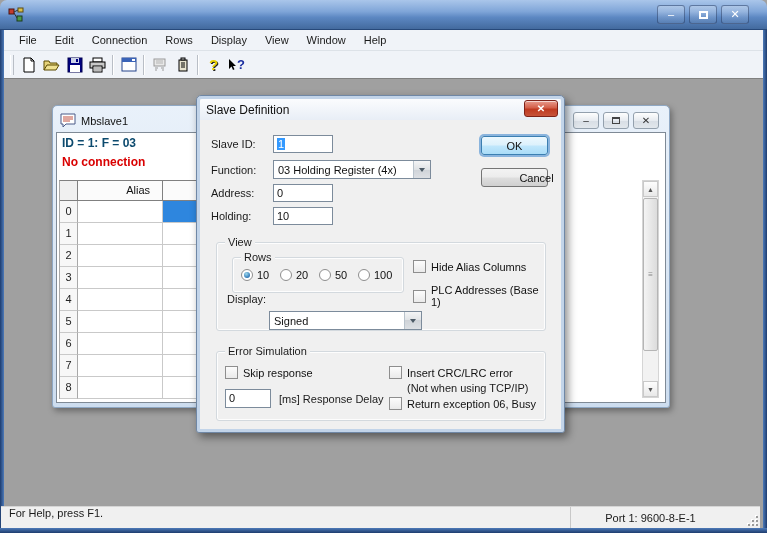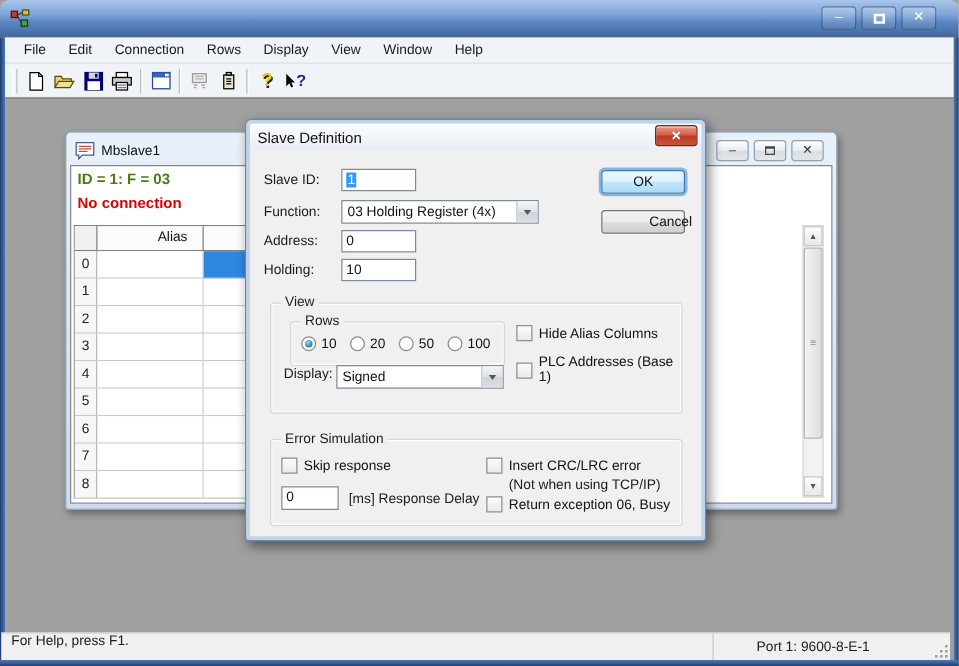--- a/index.html
+++ b/index.html
@@ -47,21 +47,21 @@
     background:linear-gradient(180deg,#e9f1fa,#cdddef);border:1px solid #8fa8c4;border-radius:5px 5px 3px 3px;
     box-shadow:2px 3px 6px rgba(0,0,0,.35);padding:3px;}
   .doc-titlebar{height:23px;display:flex;align-items:center;padding:0 4px;}
   .doc-title{margin-left:5px;color:#101010;}
   .doc-btns{position:absolute;right:10px;top:6px;display:flex;gap:4px;}
   .doc-btn{width:26px;height:17px;border:1px solid #93a0ad;border-radius:3px;
     background:linear-gradient(180deg,#fefefe,#e7ebf0 50%,#d7dde4 50%,#e2e7ec);
     color:#333;display:flex;align-items:center;justify-content:center;font-size:10px;line-height:1;}
   .doc-btn .sq{width:8px;height:7px;border:1px solid #444;border-top-width:2px;display:block;}
   .doc-content{position:relative;background:#fff;border:1px solid #7f8a96;height:271px;overflow:hidden;}
-  .doc-status1{position:absolute;left:5px;top:3px;font-weight:bold;font-size:12px;color:#4d7c0f;}
+  .doc-status1{position:absolute;left:5px;top:3px;font-weight:bold;font-size:12px;color:#0c4a6e;}
   .doc-status2{position:absolute;left:5px;top:22px;font-weight:bold;font-size:12px;}
   .grid{position:absolute;left:2px;top:47px;width:286px;border-top:1px solid #808080;border-left:1px solid #a8a8a8;}
   .grid-header{display:flex;height:20px;background:#fbfbfb;border-bottom:1px solid #808080;}
   .gh-cell{border-right:1px solid #808080;}
   .gh-rowhdr{width:18px;background:#f0f0f0;}
   .gh-alias{width:85px;text-align:right;padding:3px 12px 0 0;}
   .gh-value{width:160px;}
   .grid-row{display:flex;height:22px;}
   .gc{border-right:1px solid #c9c9c9;border-bottom:1px solid #c9c9c9;}
   .gc-rowhdr{width:18px;background:#f7f7f7;border-right:1px solid #a8a8a8;text-align:center;padding-top:4px;color:#222;}
@@ -367,21 +367,21 @@
       <div class="checkrow" style="left:196px;top:17px">
         <span class="checkbox"></span>
         <span>Hide Alias Columns</span>
       </div>
       <div class="checkrow" style="left:196px;top:41px">
         <span class="checkbox"></span>
         <span>PLC Addresses (Base 1)</span>
       </div>
 
       <div class="dlg-label" style="left:10px;top:50px">Display:</div>
-      <div class="combo" style="left:52px;top:49px;width:134px">
+      <div class="combo" style="left:52px;top:68px;width:153px">
         <span class="combo-text">Signed</span>
         <span class="combo-btn">
             <i class="combo-arrow"></i>
           </span>
       </div>
     </div>
 
     <div class="groupbox" style="left:19px;top:255px;width:330px;height:70px">
       <span class="group-label">Error Simulation</span>
 

